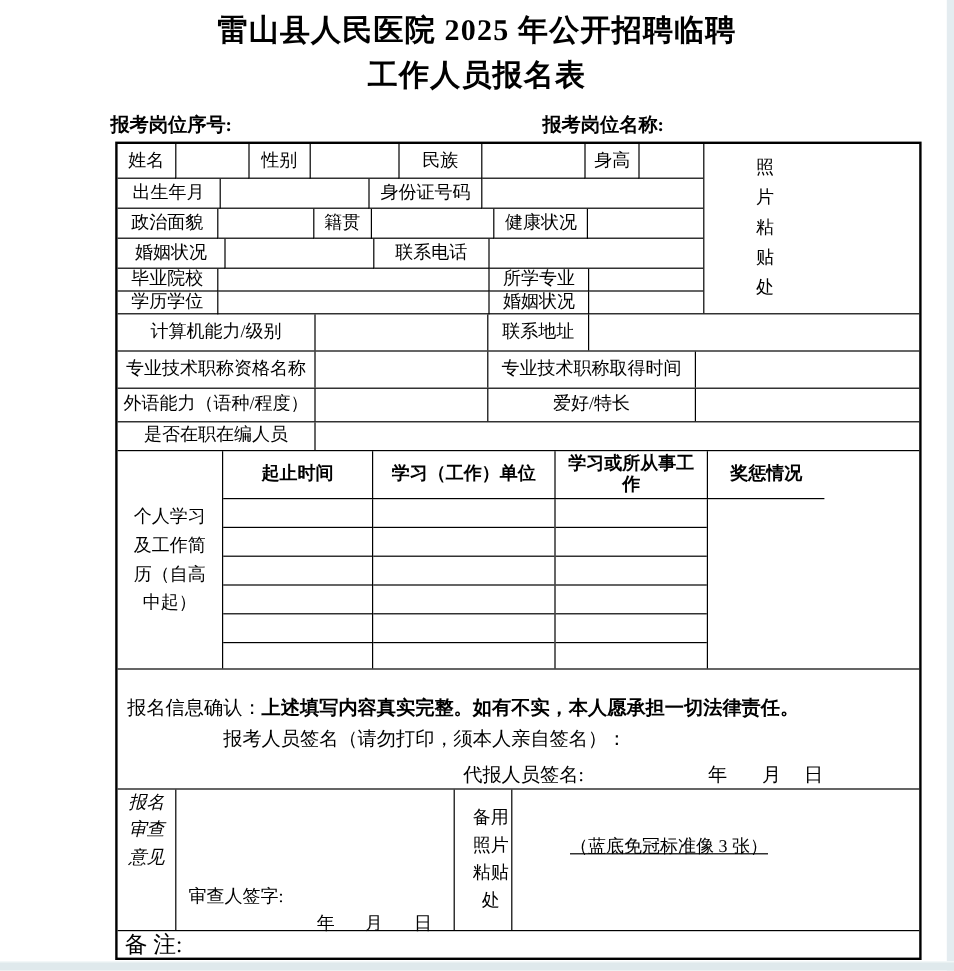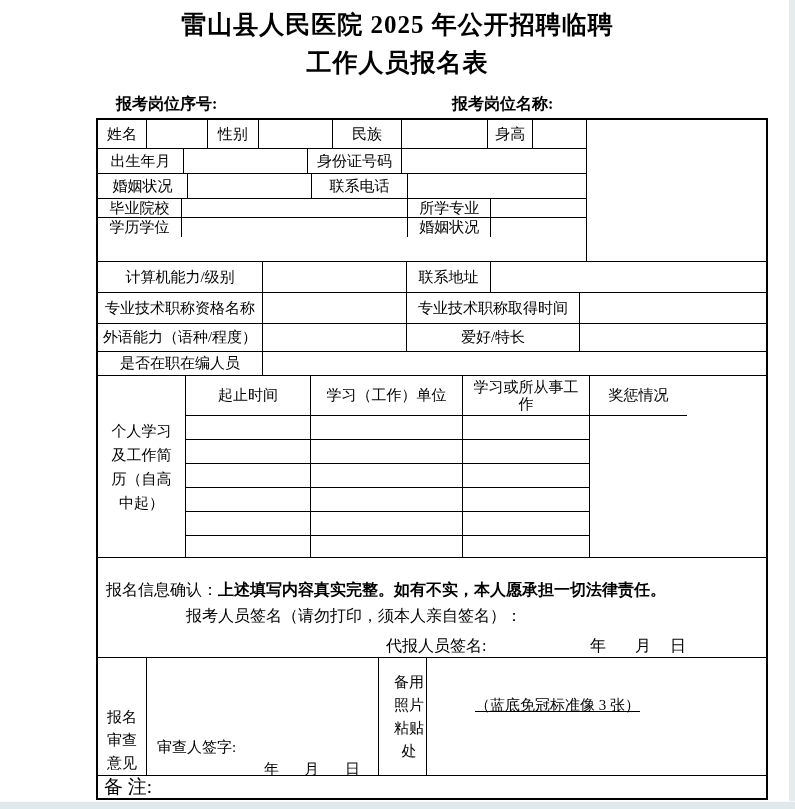--- a/index.html
+++ b/index.html
@@ -6,21 +6,21 @@
   html,body { width:795px; height:809px; background:#fff; overflow:hidden;
     font-family:"Liberation Serif","DejaVu Serif",serif; color:#000; }
   .page { position:relative; width:795px; height:809px; background:#fff; }
 
   .title { position:absolute; left:0; width:100%; text-align:center;
     font-weight:700; font-size:25px; letter-spacing:1px; }
   .title1 { top:8px; }
   .title2 { top:46px; }
 
   .toplabel { position:absolute; top:94px; font-size:16px; font-weight:600; }
-  .pos-no { left:116px; }
+  .pos-no { left:92px; }
   .pos-name { left:452px; }
 
   .tbl { position:absolute; left:96px; top:118px; width:672px;
     border:2px solid #000; background:#fff; }
 
   .sec { border-bottom:1px solid #000; }
   .row { display:flex; }
   .cell { border-right:1px solid #000; display:flex; align-items:center;
     justify-content:center; font-size:15px; line-height:17px; text-align:center; }
   .cell.last { border-right:none; }
@@ -30,41 +30,41 @@
   .secA-left { width:489px; border-right:1px solid #000; }
   .photo-cell { width:101px; display:flex; align-items:center; justify-content:center; }
   .vtext { width:17px; word-break:break-all; text-align:center;
     font-size:15px; line-height:25px; }
 
   .secC { display:flex; height:182px; }
   .hist-label { width:88px; border-right:1px solid #000; display:flex;
     align-items:center; justify-content:center; }
   .hist-label > div { width:66px; word-break:break-all; text-align:center;
     font-size:15px; line-height:24px; }
-  .hist-right { width:501px; }
+  .hist-right { width:501px;font-weight:bold; }
   .hist-head { display:flex; height:40px; border-bottom:1px solid #000; }
   .hist-head .cell { padding:0 4px; }
   .hist-body { display:flex; height:141px; }
   .hist-col { border-right:1px solid #000; display:flex; flex-direction:column; }
   .hist-col .hcell { height:24px; border-bottom:1px solid #000; }
   .hist-col .hcell:last-child { height:21px; border-bottom:none; }
   .hist-merged { border-right:none; }
 
   .secD { position:relative; height:100px; font-size:16px; }
   .confirm-l1 { position:absolute; left:8px; top:22px; }
   .confirm-l1 b { font-weight:700; }
   .confirm-l2 { position:absolute; left:88px; top:48px; }
   .confirm-l3 { position:absolute; left:0; top:78px; width:100%; height:20px; }
   .confirm-l3 span { position:absolute; }
   .agent-sign { left:288px; }
   .d-y { left:492px; } .d-m { left:537px; } .d-d { left:572px; }
 
   .secE { display:flex; height:118px; }
   .ecell { border-right:1px solid #000; position:relative; }
-  .ec1 { width:49px; display:flex; align-items:flex-end; justify-content:center; }
+  .ec1 { width:49px; display:flex; align-items:flex-start; justify-content:center;font-style:italic; }
   .ec2 { width:232px; }
   .ec3 { width:48px; display:flex; align-items:center; justify-content:flex-end; }
   .ec4 { width:261px; border-right:none; }
   .wrap2 { width:34px; word-break:break-all; text-align:center;
     font-size:15px; line-height:23px; }
   .reviewer-sign { position:absolute; left:10px; top:80px; font-size:15px; }
   .review-date { position:absolute; top:102px; left:0; width:100%;
     height:16px; font-size:15px; }
   .review-date span { position:absolute; }
   .r-y { left:117px; } .r-m { left:157px; } .r-d { left:198px; }
@@ -104,37 +104,48 @@
           <div class="cell bb" style="width:45px">身高</div>
           <div class="cell bb last" style="width:53px"></div>
         </div>
         <div class="row" style="height:25px">
           <div class="cell bb" style="width:86px">出生年月</div>
           <div class="cell bb" style="width:124px"></div>
           <div class="cell bb" style="width:95px">身份证号码</div>
           <div class="cell bb last" style="width:184px"></div>
         </div>
         <div class="row" style="height:25px">
+          <div class="cell bb" style="width:84px">政治面貌</div>
+          <div class="cell bb" style="width:80px"></div>
+          <div class="cell bb" style="width:48px">籍贯</div>
+          <div class="cell bb" style="width:103px"></div>
+          <div class="cell bb" style="width:78px">健康状况</div>
+          <div class="cell bb last" style="width:96px"></div>
+        </div>
+        <div class="row" style="height:25px">
           <div class="cell bb" style="width:90px">婚姻状况</div>
           <div class="cell bb" style="width:124px"></div>
           <div class="cell bb" style="width:97px">联系电话</div>
           <div class="cell bb last" style="width:178px"></div>
         </div>
         <div class="row" style="height:19px">
           <div class="cell bb" style="width:84px">毕业院校</div>
           <div class="cell bb" style="width:227px"></div>
           <div class="cell bb" style="width:83px">所学专业</div>
           <div class="cell bb last" style="width:95px"></div>
         </div>
         <div class="row" style="height:19px">
           <div class="cell" style="width:84px">学历学位</div>
           <div class="cell" style="width:227px"></div>
           <div class="cell" style="width:83px">婚姻状况</div>
           <div class="cell last" style="width:95px"></div>
         </div>
+      </div>
+      <div class="photo-cell">
+        <div class="vtext">照片粘贴处</div>
       </div>
     </div>
 
     <div class="row sec" style="height:31px">
       <div class="cell" style="width:165px">计算机能力/级别</div>
       <div class="cell" style="width:144px"></div>
       <div class="cell" style="width:84px">联系地址</div>
       <div class="cell last" style="width:197px"></div>
     </div>
     <div class="row sec" style="height:31px">

